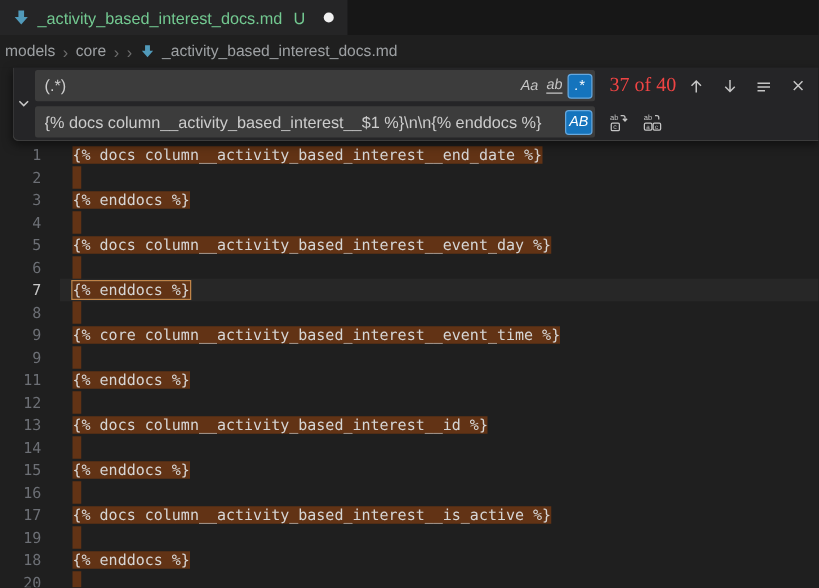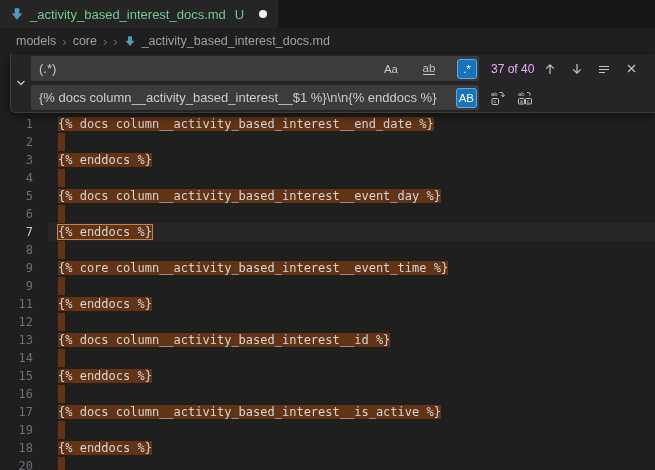--- a/index.html
+++ b/index.html
@@ -15,21 +15,21 @@
   .tab {
     width:278px; background:#252526; display:flex; align-items:center;
     gap:6px; padding:0 10px; font-size:13px; cursor:pointer;
   }
   .tab .fname { color:#73c991; }
   .tab .gitstat { color:#73c991; margin-left:3px; }
   .dirty-dot { width:8px; height:8px; border-radius:50%; background:#f0f0f0; margin-left:9px; }
   
   .breadcrumb {
     height:26px; background:#1f1f1f; display:flex; align-items:center;
-    padding-left:16px; font-size:12.5px; color:#9da0a3; gap:6px;
+    padding-left:4px; font-size:12.5px; color:#9da0a3; gap:6px;
   }
   .breadcrumb .sep { color:#6d6d6d; font-size:13px; }
   .breadcrumb .crumb { cursor:pointer; }
   
   .editor {
     position:absolute; top:54px; left:0; right:0; bottom:0;
     font-family:"DejaVu Sans Mono", monospace; font-size:12px; line-height:18px;
     overflow:hidden;
   }
   .lines { padding-top:61px; }
@@ -51,26 +51,26 @@
   .expand-col { width:20px; display:flex; align-items:center; justify-content:center; cursor:pointer; }
   .fw-rows { flex:1; display:flex; flex-direction:column; justify-content:center; gap:4px; padding-right:6px; }
   .frow { display:flex; align-items:center; height:25px; }
   .inputbox {
     width:448px; height:25px; background:#3c3c3c; border-radius:2px;
     display:flex; align-items:center; padding:0 2px 0 8px; font-size:13px; color:#cccccc;
   }
   .inputbox .ival { flex:1; white-space:pre; overflow:hidden; }
   .opt {
     min-width:20px; height:20px; border-radius:3px; display:flex; align-items:center;
-    justify-content:center; font-size:11.5px; color:#c5c5c5; margin-left:18px;
-    cursor:pointer; padding:0 2px;
+    justify-content:center; font-size:11.5px; color:#c5c5c5; margin-left:0;
+    cursor:pointer; padding:0 2px;font-style:italic;
   }
   .opt.active { background:#1574bd; border:1px solid #66a8de; color:#ffffff; }
   .opt .uline { border-bottom:1px solid #c5c5c5; line-height:11px; }
-  .count { margin-left:12px; font-size:12px; color:#f0abfc; white-space:nowrap; }
+  .count { margin-left:12px; font-size:16px; color:#ef4444; white-space:nowrap;font-family:Liberation Serif, serif; }
   .iconbtn {
     width:22px; height:22px; margin-left:5px; border-radius:4px;
     display:flex; align-items:center; justify-content:center; cursor:pointer;
   }
   .iconbtn:first-of-type { margin-left:18px; }
   .frow.rrow .iconbtn:first-of-type { margin-left:8px; }
   svg { display:block; }
 </style>
 </head>
 <body>

